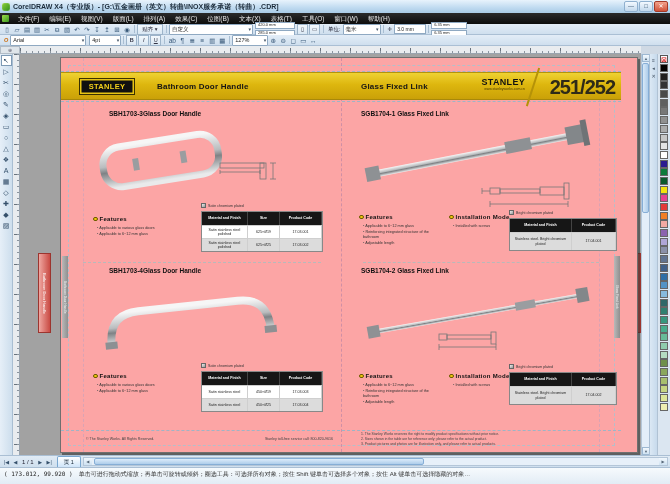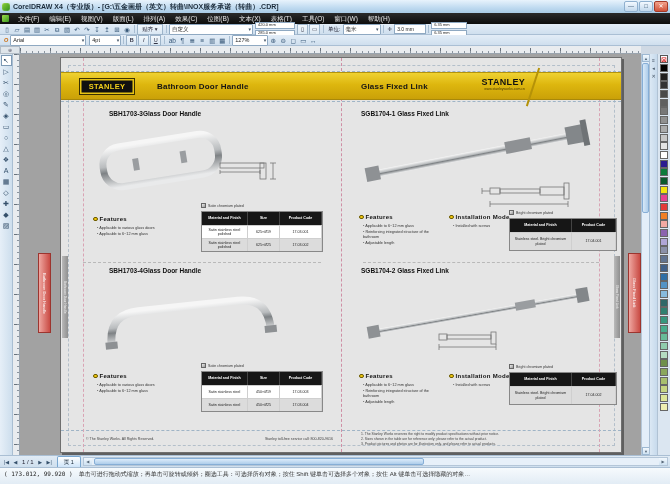--- a/index.html
+++ b/index.html
@@ -66,22 +66,22 @@
     display:flex;flex-direction:column;align-items:center;padding-top:2px;box-sizing:border-box;}
   #docker div{font-size:5px;color:#456;height:8px;line-height:8px;}
   #palette{left:657px;top:54px;width:13px;height:401px;background:#dbe6f1;border-left:1px solid #b0c2d4;
     display:flex;flex-direction:column;align-items:center;padding-top:1px;box-sizing:border-box;}
   #palette .nofill{width:8px;height:8px;background:#fff;border:1px solid #555;box-sizing:border-box;
     font-size:7px;line-height:7px;text-align:center;color:#c00;margin-bottom:1px;}
   #palette div[data-name="color-swatch"]{width:8px;height:8px;border:1px solid #666;box-sizing:border-box;margin-bottom:0.7px;}
 
   
   #canvas{left:20px;top:54px;width:621px;height:401px;background:#a2a2a2;overflow:hidden;}
-  #spread{left:40px;top:3px;width:560px;height:394px;background:#e5e5e5;border:1px solid #6f6f6f;
-    box-shadow:2px 2px 0 rgba(40,40,40,.55);}
+  #spread{left:40px;top:3px;width:560px;height:394px;background:#fca5a5;border:1px solid #6f6f6f;
+    box-shadow:2px 2px 0 rgba(40,40,40,.55);padding-left:16px;}
   .guide{position:absolute;pointer-events:none;}
   .gh{height:0;border-top:1px dashed #9fb4c6;left:0;width:560px;}
   .gv{width:0;border-left:1px dashed #d9a3b4;top:0;height:394px;}
   #bleed{left:7px;top:7px;width:545px;height:379px;border:1px dashed #b3bfca;}
   #fold{left:280px;top:0;height:394px;border-left:1px dashed #cf8fa5;}
 
   #band{left:0px;top:14px;width:560px;height:28px;
     background:linear-gradient(180deg,#efd232 0%,#ddb60e 45%,#caa108 100%);border-top:1px solid #b5930a;border-bottom:1px solid #a8880a;box-sizing:border-box;}
   #stanley-logo{left:18px;top:5px;width:56px;height:17px;background:#101010;border:1px solid #3a3000;
     box-shadow:inset 0 0 0 1.5px #e7c414;display:flex;align-items:center;justify-content:center;box-sizing:border-box;}
@@ -282,20 +282,21 @@
         <div id="stanley-logo" class="abs" data-name="stanley-logo">
           <span>STANLEY</span>
         </div>
         <div class="band-title abs" style="left:96px;top:9px" data-name="left-page-title">Bathroom Door Handle</div>
         <div class="band-title abs" style="left:300px;top:9px" data-name="right-page-title">Glass Fixed Link</div>
         <div id="brand-right" class="abs" data-name="brand-right">
           <div class="bw">STANLEY</div>
           <div class="burl" data-name="brand-url">www.stanleyworks.com.cn</div>
         </div>
         <div id="bigslash" class="abs" data-name="slash-decoration"></div>
+        <div id="pagenum" class="abs" data-name="page-number">251/252</div>
       </div>
 
       <div class="edgestrip abs" style="left:1px;top:198px" data-name="edge-strip-left">
         <span>Bathroom Door Handle</span>
         </div>
       <div class="edgestrip abs" style="left:553px;top:198px" data-name="edge-strip-right">
         <span>Glass Fixed Link</span>
         </div>
 
       <div class="sec-title abs" style="left:48px;top:52px" data-name="product-title">SBH1703-3Glass Door Handle</div>

